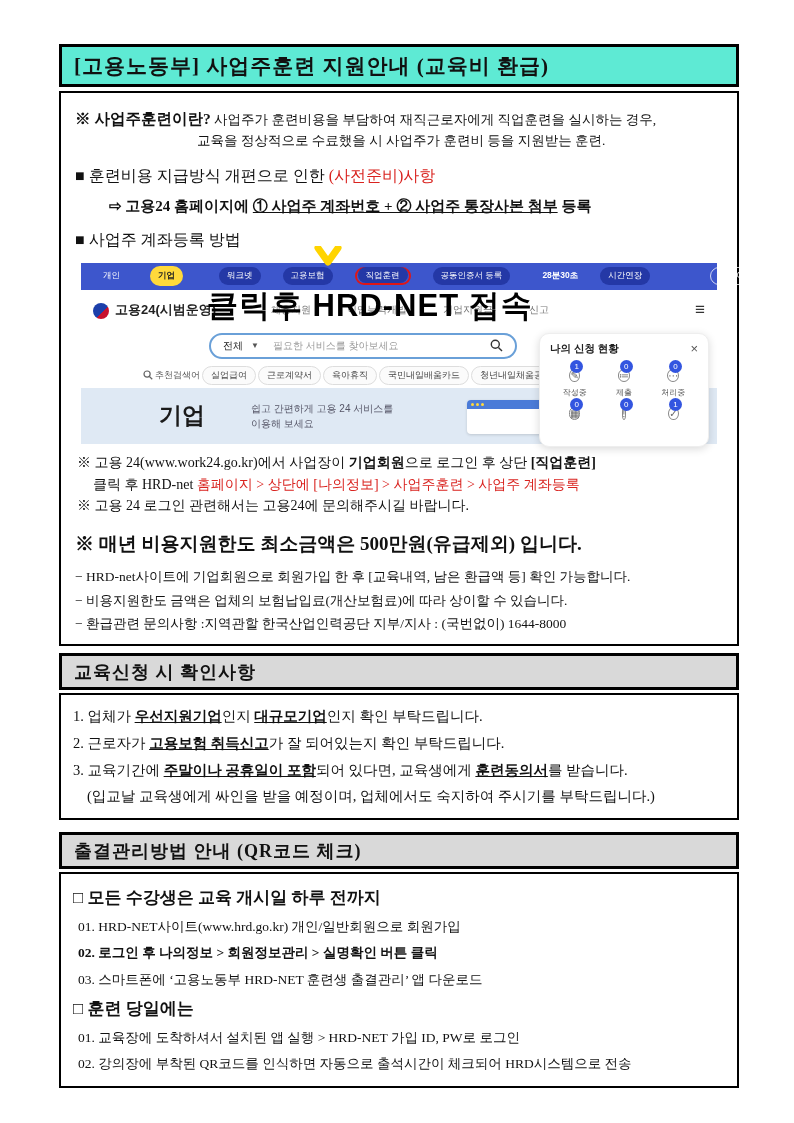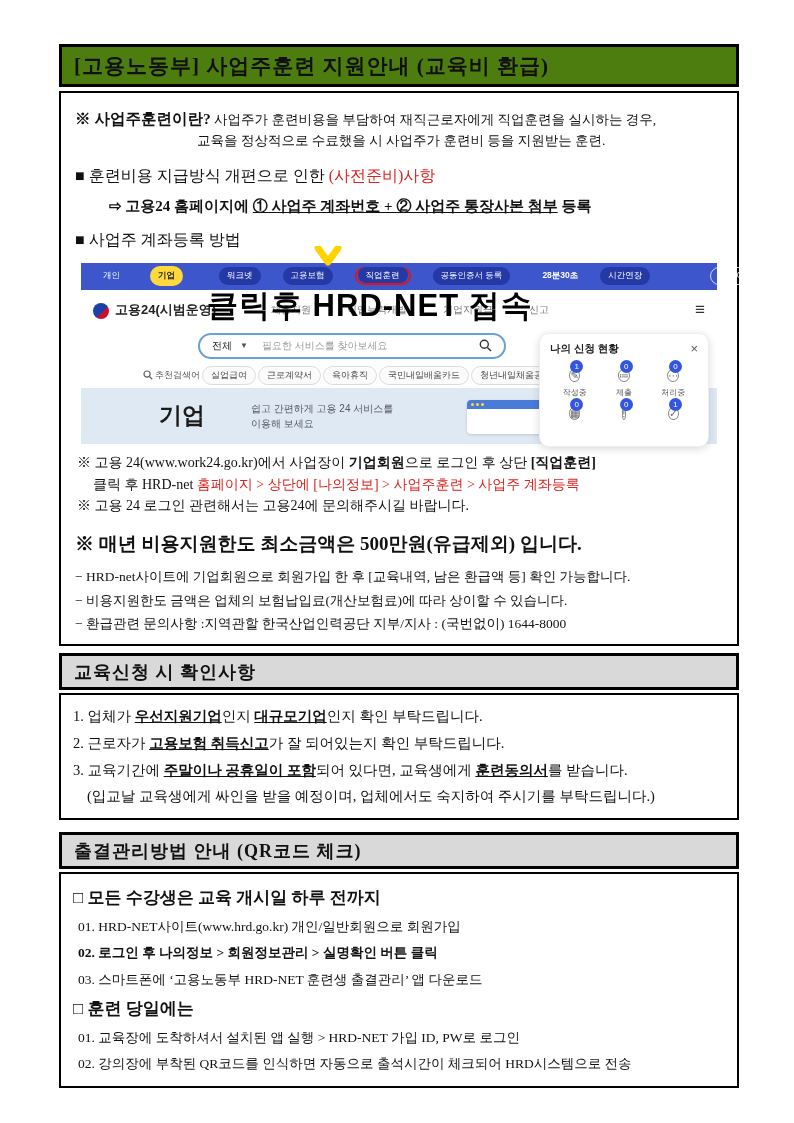--- a/index.html
+++ b/index.html
@@ -2,21 +2,21 @@
 <html><head>
 <meta charset="utf-8">
 <style>
   html,body{margin:0;padding:0;}
   body{
     width:794px;height:1123px;background:#ffffff;position:relative;
     font-family:"Liberation Serif", serif;color:#111;
   }
   .doc-col{position:absolute;left:59px;top:44px;width:680px;}
   .title-box{
-    border:3px solid #000;background:#4d7c0f;font-weight:bold;
+    border:3px solid #000;background:#5eead4;font-weight:bold;
     font-size:21px;padding:5px 12px 4px;letter-spacing:1px;box-sizing:border-box;
   }
   .main-box{border:2px solid #000;margin-top:4px;padding:12px 14px 8px;box-sizing:border-box;}
   .intro{font-size:13.5px;margin:2px 0 4px;line-height:1.55;}
   .intro-label{font-weight:bold;font-size:15.5px;}
   .intro-l2{padding-left:122px;}
   .bullet{font-size:16px;margin:14px 0 4px;}
   .red{color:#d9231f;}
   .arrow-line{font-weight:bold;font-size:15px;padding-left:34px;margin:10px 0 4px;}
   .u{text-decoration:underline;}
@@ -46,21 +46,21 @@
   .logo-mark{width:16px;height:16px;border-radius:50%;
     background:linear-gradient(135deg,#1c3faa 58%,#c8102e 58%);}
   .shot-nav{position:absolute;left:190px;top:13px;display:flex;gap:36px;color:#777;font-size:10px;z-index:1;}
   .hamburger{margin-left:auto;font-size:17px;color:#333;z-index:2;}
   .overlay-text{
     position:absolute;left:126px;top:22px;font-size:31px;font-weight:bold;
     color:#000000;z-index:5;letter-spacing:1px;white-space:nowrap;
   }
   .shot-searchrow{height:33px;position:relative;}
   .search-pill{
-    position:absolute;left:117px;top:3px;width:308px;height:26px;border:2px solid #6aa0d8;
+    position:absolute;left:128px;top:3px;width:308px;height:26px;border:2px solid #6aa0d8;
     border-radius:16px;display:flex;align-items:center;padding:0 12px;gap:8px;font-size:10px;box-sizing:border-box;
   }
   .search-cat{color:#222;}
   .caret{font-size:8px;color:#555;}
   .search-ph{color:#999;margin-left:6px;}
   .mag{margin-left:auto;}
   .shot-suggest{height:25px;display:flex;align-items:center;gap:2px;padding-left:62px;font-size:9px;color:#555;}
   .sg-tag{border:1px solid #ddd;border-radius:11px;padding:2px 8px;background:#fbfbfb;color:#444;white-space:nowrap;}
   .shot-banner{height:56px;background:#dfe9f4;display:flex;align-items:center;position:relative;}
   .bn-title{font-size:23px;font-weight:bold;color:#1a1a1a;margin-left:78px;}

